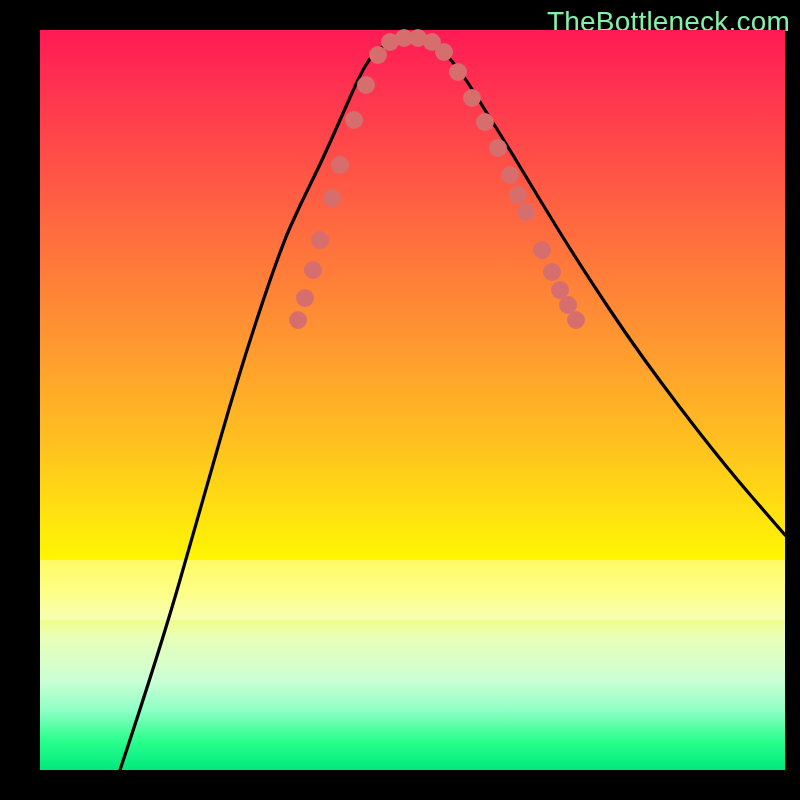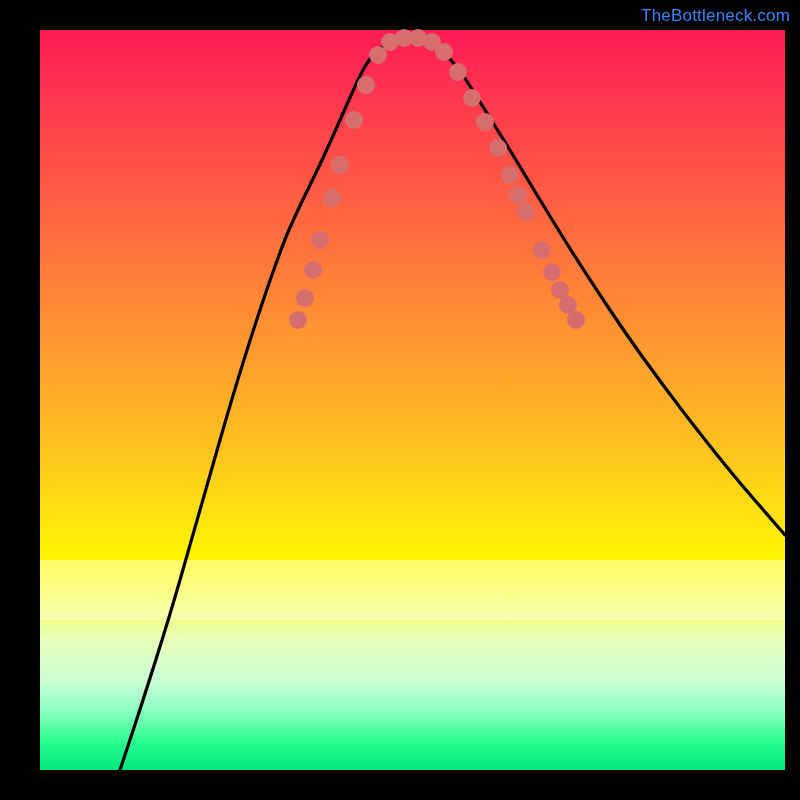--- a/index.html
+++ b/index.html
@@ -48,22 +48,22 @@
     left: 0;
     width: 100%;
     background: rgba(255,255,230,0.45);
     height: 60px;
     top: 530px;
   }
   .watermark {
     position: absolute;
     top: 6px;
     right: 10px;
-    color: #3b82f6;
-    font-size: 17px;
+    color: #86efac;
+    font-size: 28px;
     font-weight: 500;
     letter-spacing: 0.2px;
     user-select: none;
     margin-left: 30px;
   }
   svg.curve {
     position: absolute;
     left: 0;
     top: 0;
     width: 100%;

